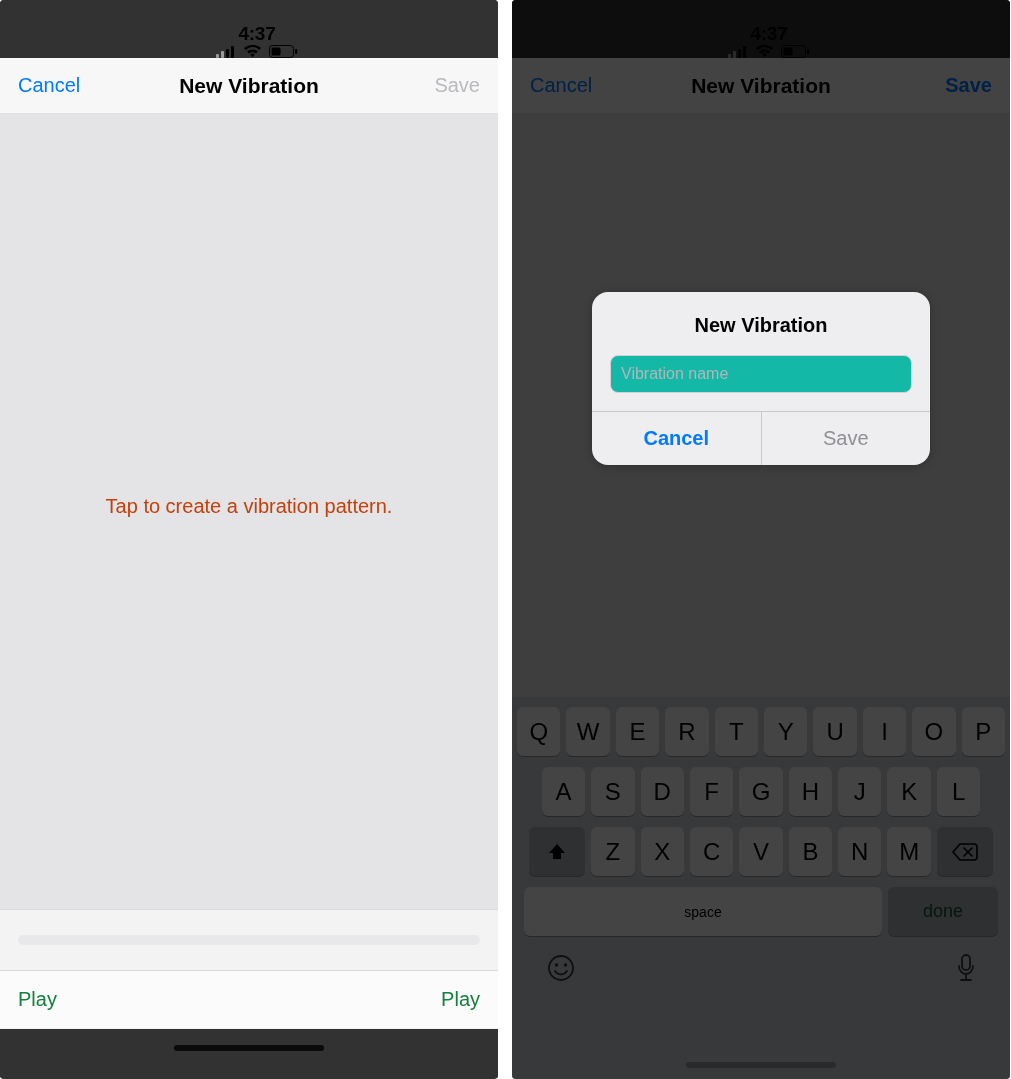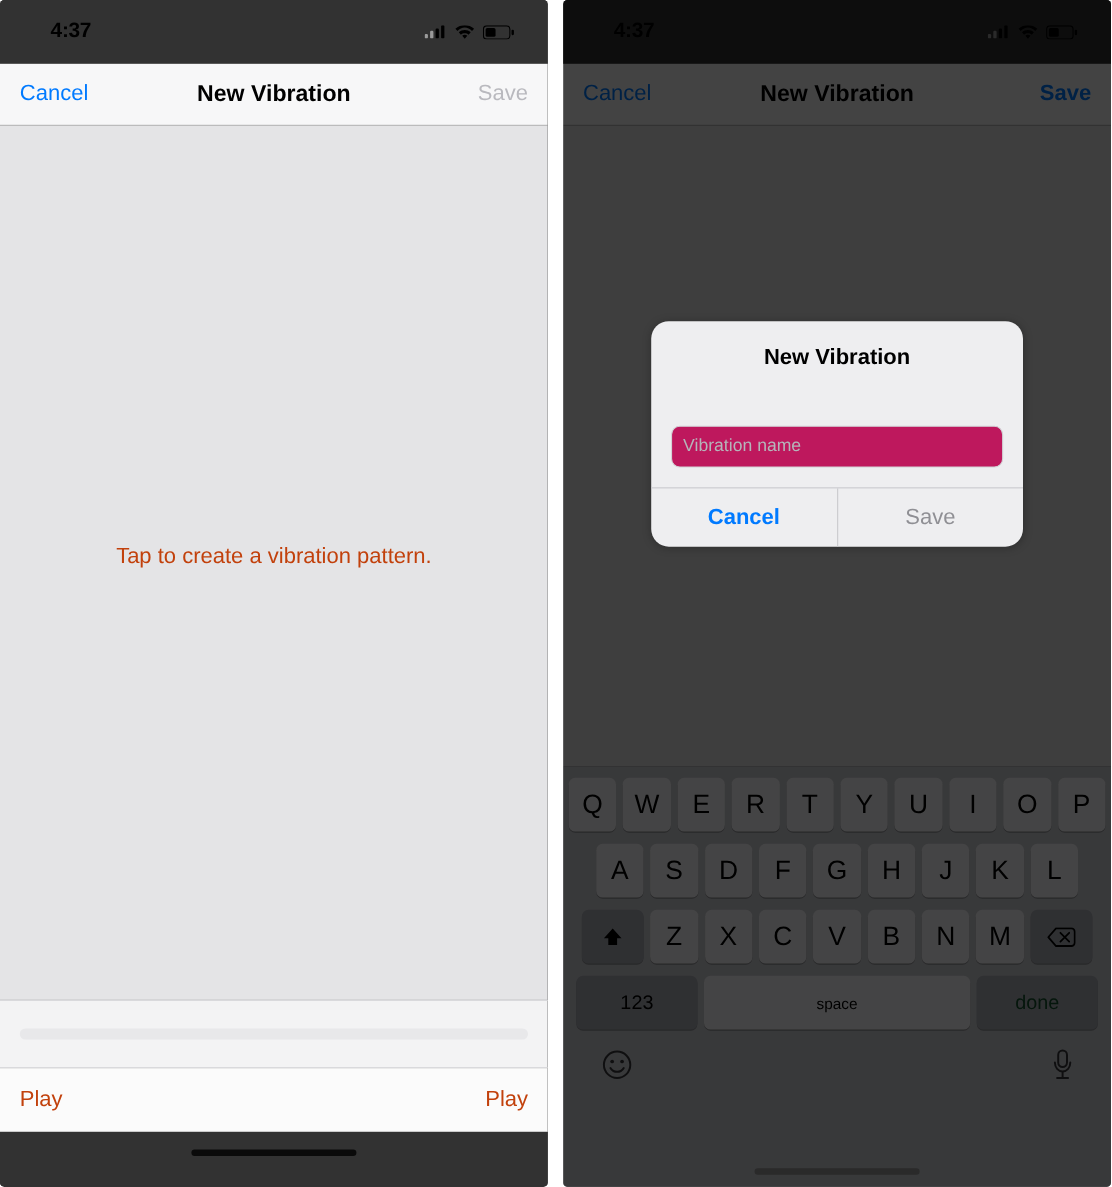--- a/index.html
+++ b/index.html
@@ -26,23 +26,24 @@
     border-radius: 4px;
     overflow: hidden;
     flex: none;
   }
 
   
   .status-bar {
     height: 58px;
     display: flex;
     align-items: center;
-    justify-content: space-between;
+    justify-content: flex-end;
     padding: 0 30px 0 46px;
     color: #000;
+    flex-direction: column;
   }
   .status-time { font-size: 19px; font-weight: 600; letter-spacing: -.3px; }
   .status-right { display: flex; align-items: center; gap: 7px; }
   .sig-icon svg, .wifi-icon svg, .batt-icon svg { display: block; }
 
   
   .nav {
     height: 56px;
     background: #f7f7f8;
     border-bottom: 1px solid rgba(0,0,0,.08);
@@ -98,21 +99,21 @@
   }
   .controls {
     height: 58px;
     background: #fbfbfb;
     display: flex;
     align-items: center;
     justify-content: space-between;
     padding: 0 18px;
     border-bottom: 1px solid rgba(0,0,0,.04);
   }
-  .ctrl-btn { font-size: 20px; color: #c2410c; }
+  .ctrl-btn { font-size: 20px; color: #15803d; }
   .home-ind-wrap {
     height: 49px;
     display: flex;
     align-items: flex-start;
     justify-content: center;
     padding-top: 16px;
   }
   .home-ind {
     width: 150px; height: 6px; border-radius: 3px; background: #0a0a0a;
   }
@@ -144,26 +145,25 @@
     font-weight: 600;
     color: #000;
     padding: 22px 20px 0 20px;
   }
   .alert-input-wrap { padding: 18px 18px 18px; }
   .alert-input {
     width: 100%;
     height: 38px;
     border: 1px solid #d2d2d6;
     border-radius: 8px;
-    background: #be185d;
+    background: #14b8a6;
     font-size: 16px;
     padding: 0 10px;
     color: #000;
     outline: none;
-    margin-top: 32px;
   }
   .alert-input::placeholder { color: #b5b5ba; }
   .alert-actions {
     display: flex;
     border-top: 1px solid #c9c9cd;
     height: 54px;
   }
   .alert-act {
     flex: 1;
     display: flex;
@@ -352,21 +352,20 @@
             <div class="key letter">N</div>
             <div class="key letter">M</div>
             <div class="key fn">
               <svg width="26" height="18" viewBox="0 0 26 18">
                 <path d="M8 1h14a3 3 0 0 1 3 3v10a3 3 0 0 1-3 3H8L1 9z" fill="none" stroke="#000" stroke-width="1.6"></path>
                 <path d="M12 5l8 8M20 5l-8 8" stroke="#000" stroke-width="1.6" stroke-linecap="round"></path>
               </svg>
             </div>
           </div>
         <div class="kb-bottom">
-          <div class="key num">123</div>
           <div class="key space">space</div>
           <div class="key done">done</div>
         </div>
       </div>
       <div class="kb-foot">
         <span>
           <svg width="30" height="30" viewBox="0 0 30 30">
               <circle cx="15" cy="15" r="12" fill="none" stroke="#3a3a3c" stroke-width="1.8"></circle>
               <circle cx="10.5" cy="12" r="1.7" fill="#3a3a3c"></circle>
               <circle cx="19.5" cy="12" r="1.7" fill="#3a3a3c"></circle>

